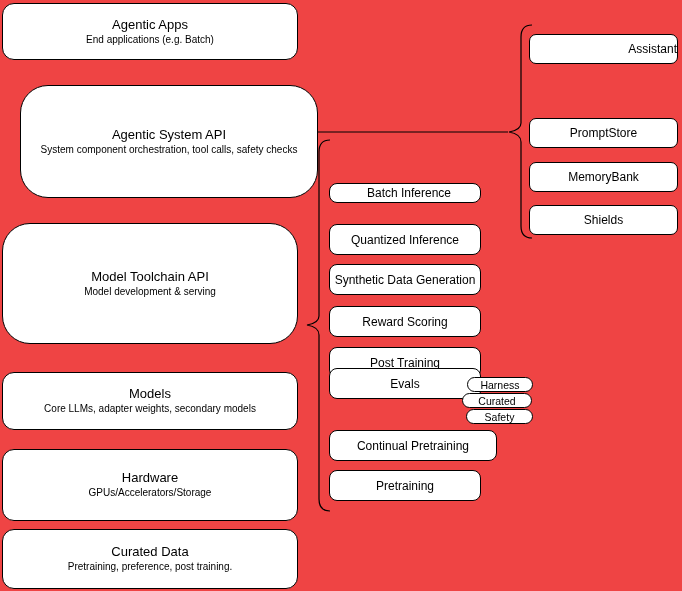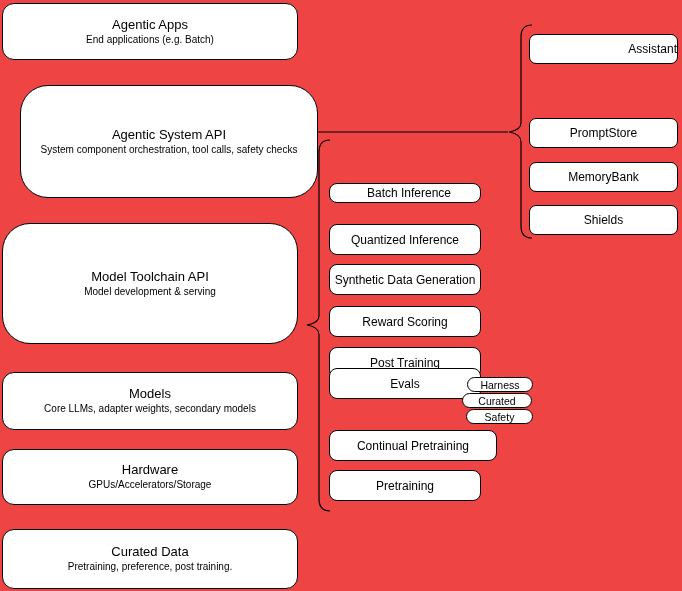--- a/index.html
+++ b/index.html
@@ -96,21 +96,21 @@
   <div class="node big-box" style="left:2px; top:223px; width:296px; height:121px; border-radius:28px;">
     <div class="box-title">Model Toolchain API</div>
     <div class="box-sub">Model development &amp; serving</div>
   </div>
 
   <div class="node big-box" style="left:2px; top:372px; width:296px; height:58px; border-radius:12px;">
     <div class="box-title">Models</div>
     <div class="box-sub">Core LLMs, adapter weights, secondary models</div>
   </div>
 
-  <div class="node big-box" style="left:2px; top:449px; width:296px; height:56px; border-radius:12px;">
+  <div class="node big-box" style="left:2px; top:449px; width:296px; height:72px; border-radius:12px;">
     <div class="box-title">Hardware</div>
     <div class="box-sub">GPUs/Accelerators/Storage</div>
   </div>
 
   <div class="node big-box" style="left:2px; top:529px; width:296px; height:60px; border-radius:12px;">
     <div class="box-title">Curated Data</div>
     <div class="box-sub">Pretraining, preference, post training.</div>
   </div>
 
   <div class="node small-box" style="left:329px; top:183px; width:152px; height:20px;padding-left:8px;">

